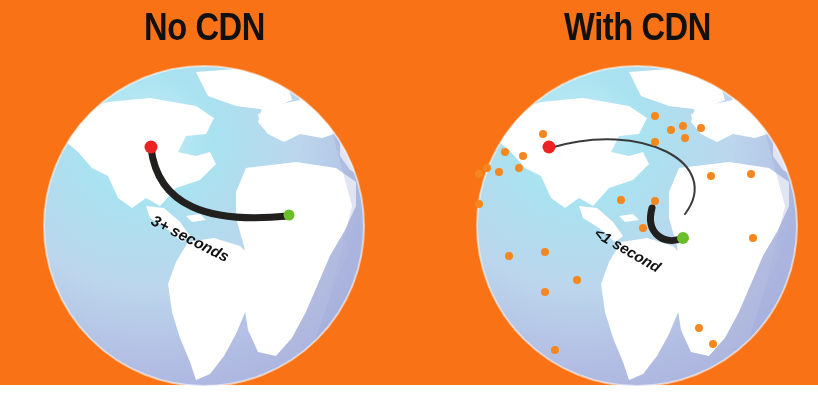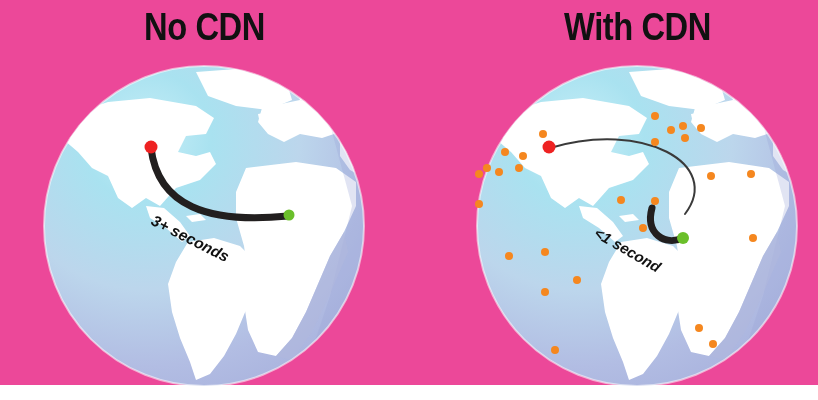--- a/index.html
+++ b/index.html
@@ -10,21 +10,21 @@
   body {
     width: 818px;
     height: 400px;
     font-family: "Liberation Sans", sans-serif;
     overflow: hidden;
   }
   .stage {
     position: relative;
     width: 818px;
     height: 385px;
-    background: #ec4899;
+    background: #f97316;
   }
   .panel {
     position: absolute;
     top: 0;
     width: 409px;
     height: 400px;
   }
   .panel-left  { left: 0; }
   .panel-right { left: 433px; }
 

